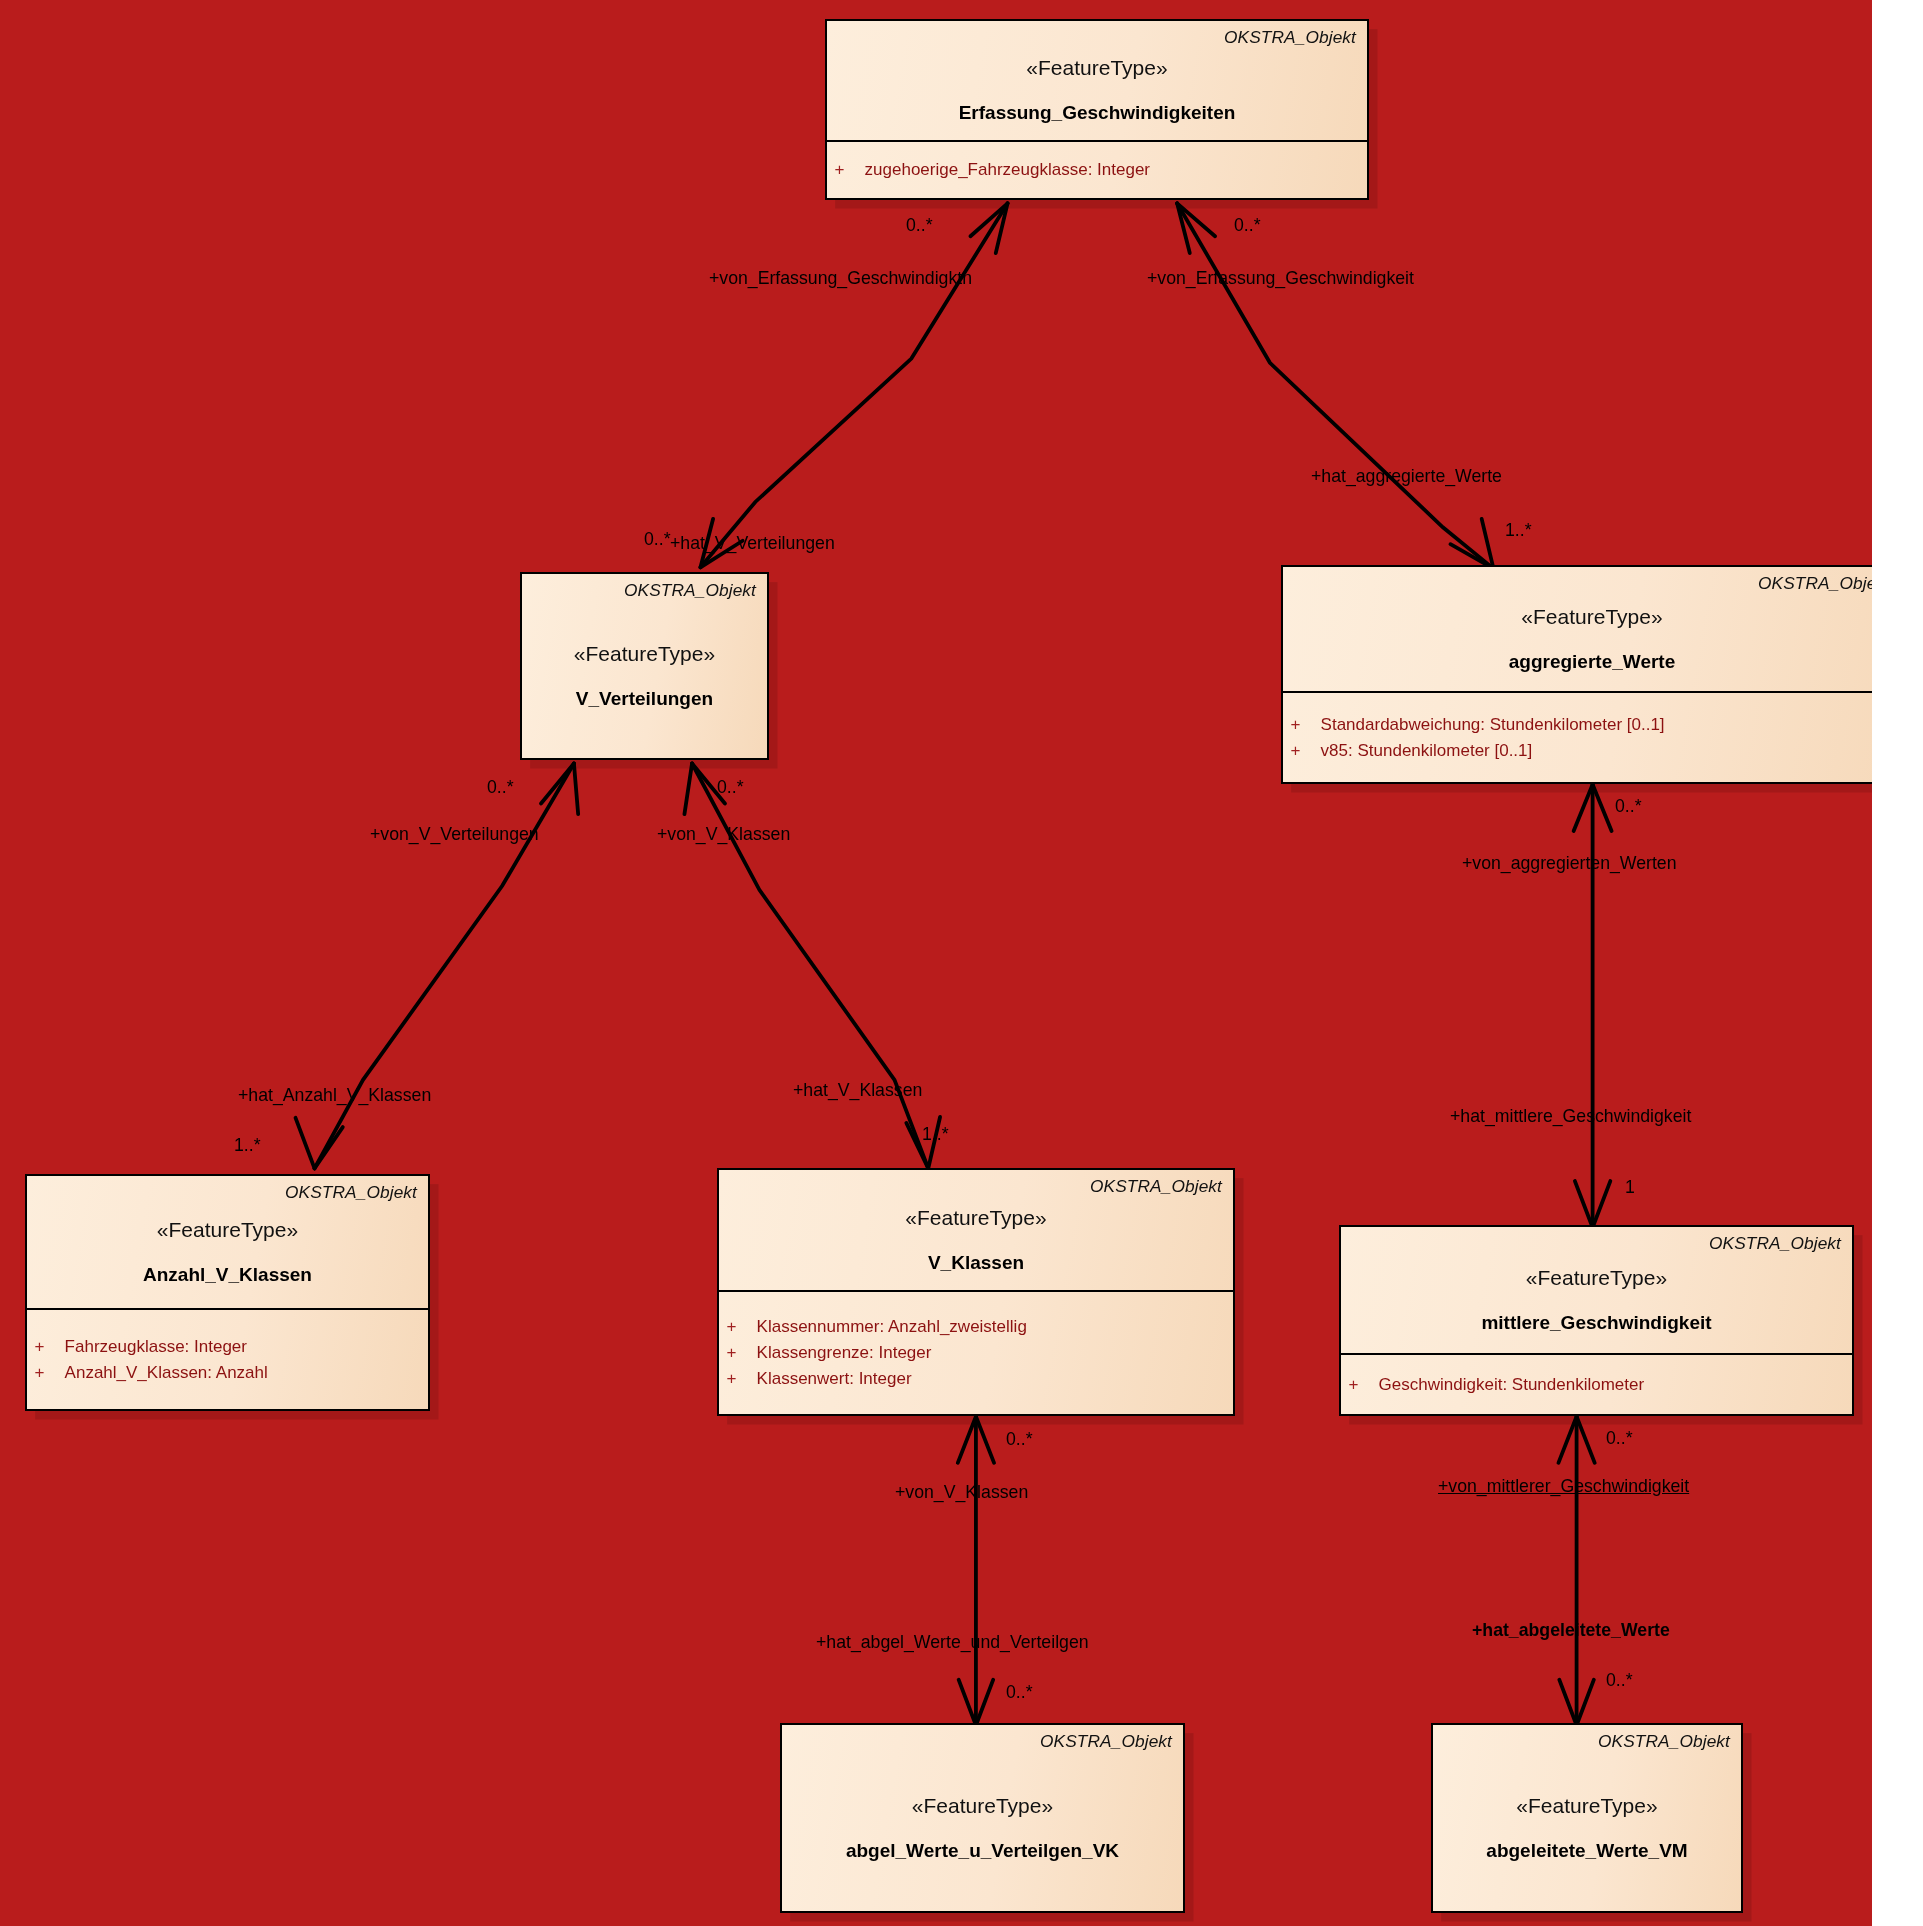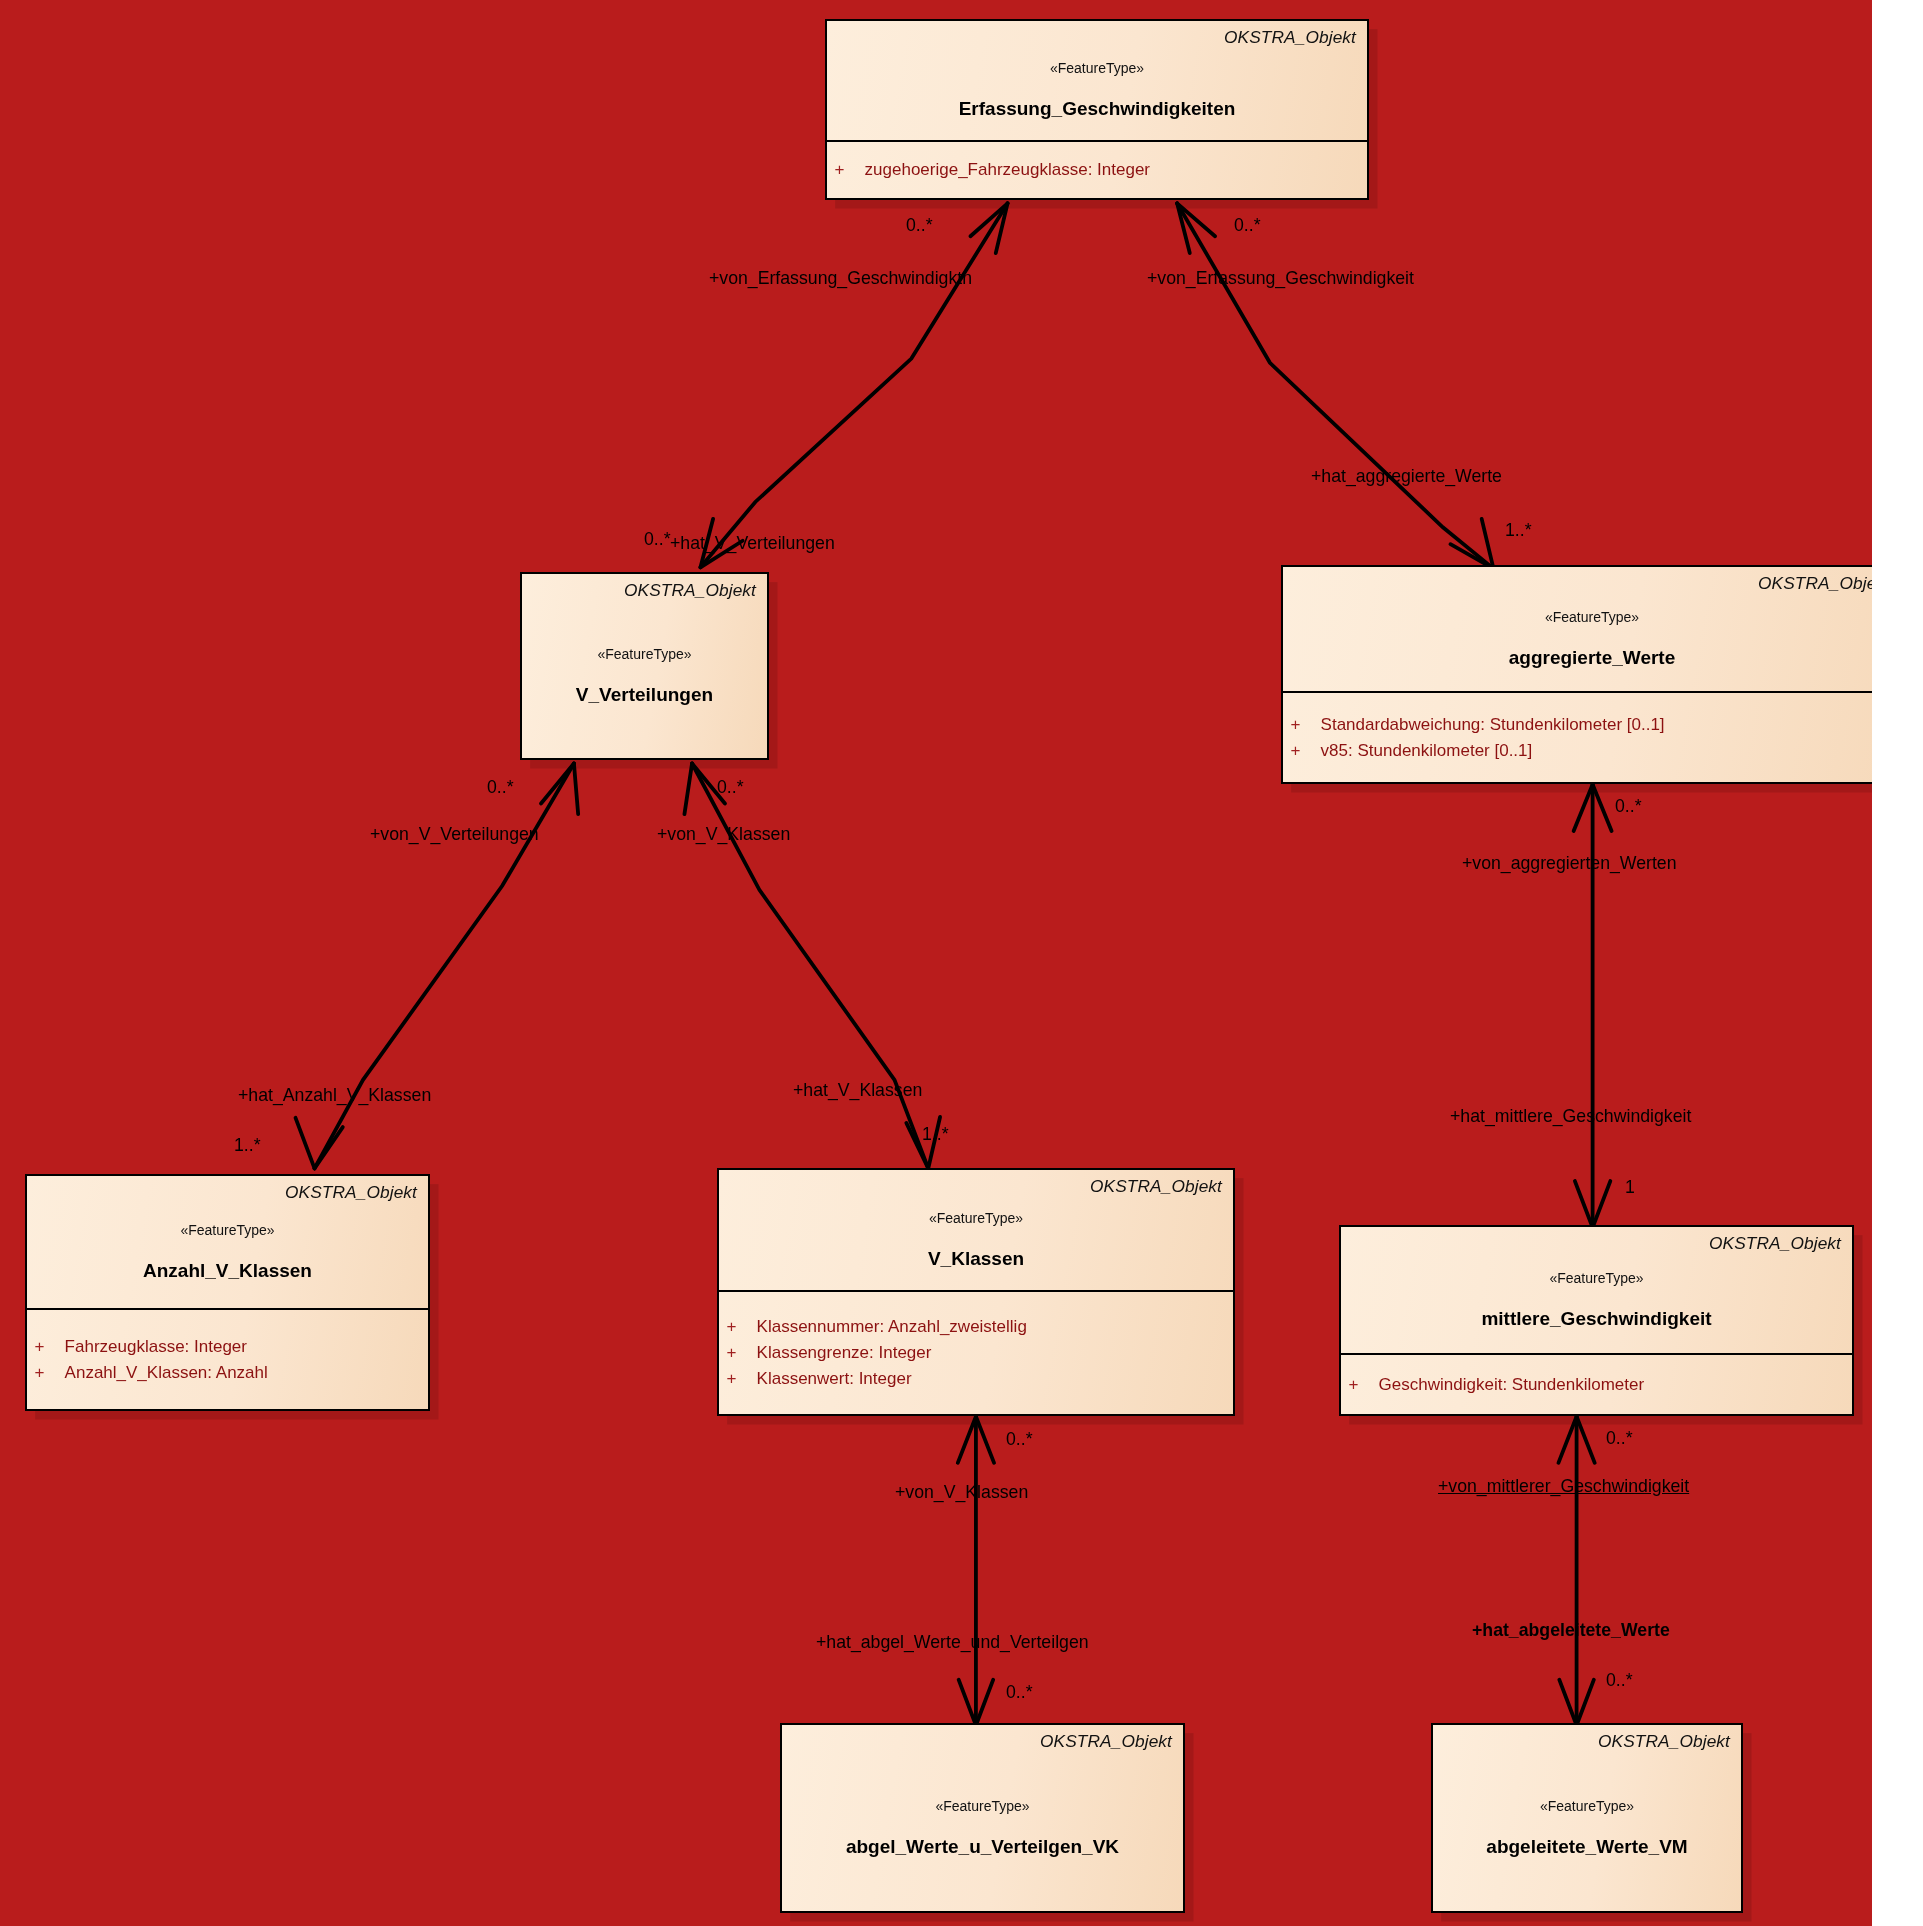--- a/index.html
+++ b/index.html
@@ -49,21 +49,21 @@
     position: absolute;
     top: 5.9px;
     right: 11px;
     font-style: italic;
     font-size: 17.3px;
     color: #111111;
     letter-spacing: 0.1px;
     white-space: nowrap;
   }
   .uml-stereotype {
-    font-size: 14px;
+    font-size: 21px;
     color: #111111;
     margin-top: 22px;
     white-space: nowrap;
   }
   .uml-name {
     font-size: 19px;
     font-weight: bold;
     color: #000000;
     margin-top: 22px;
     white-space: nowrap;

